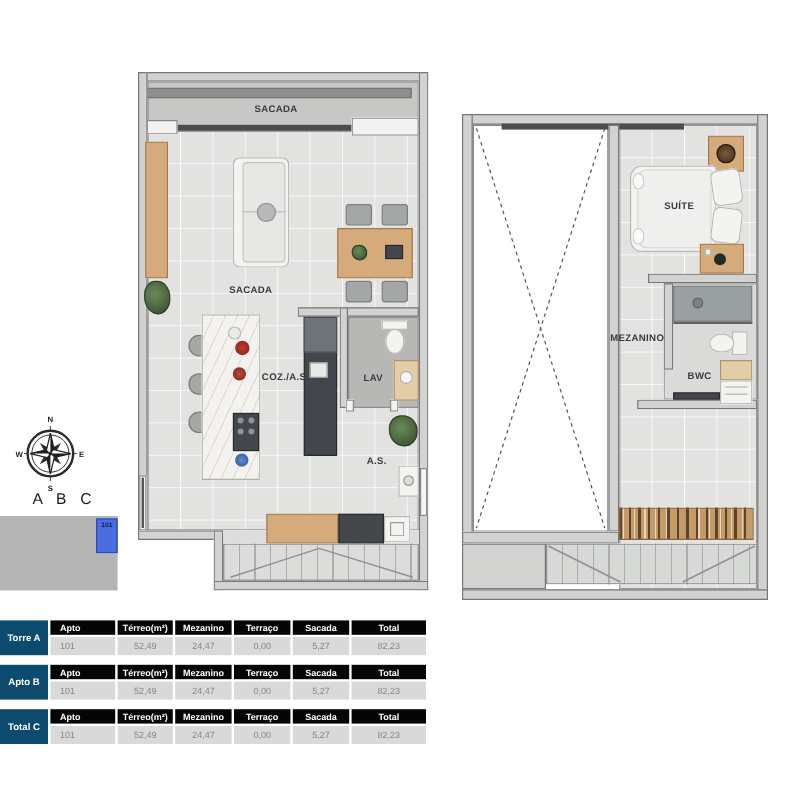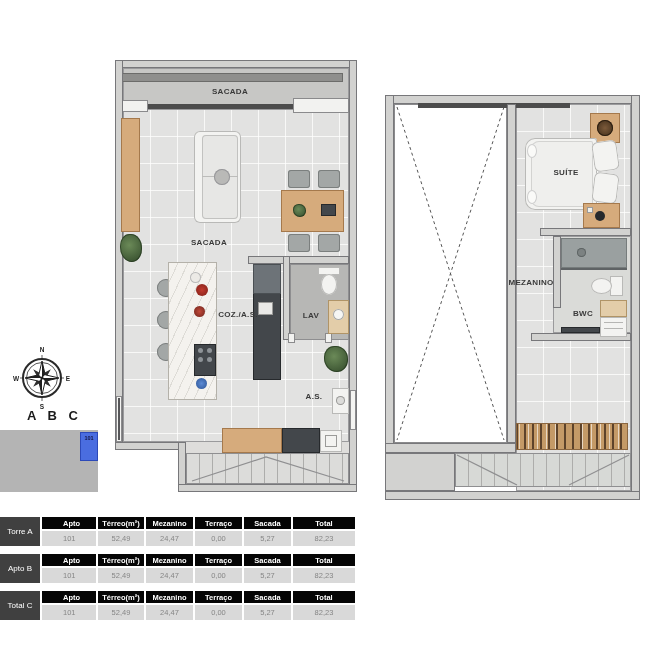--- a/index.html
+++ b/index.html
@@ -27,28 +27,28 @@
   .grayfurn{background:#a3a7a6;box-shadow:inset 0 0 0 1px #7b7f7e;}
   .plant{position:absolute;background:radial-gradient(circle at 42% 40%,#6b8a58,#2f4628);
          border-radius:46% 54% 50% 58%;box-shadow:inset 0 0 0 1px rgba(20,35,15,.5);}
   .stairs{position:absolute;background-color:#dcdcda;
           background-image:repeating-linear-gradient(90deg,#adadab 0 1px,transparent 1px 13px);
           box-shadow:inset 0 0 0 1px #8f8f91;}
   .void{position:absolute;background:#fff;box-shadow:inset 0 0 0 1px #8a8a8c;}
   
   .tblock{position:absolute;display:grid;grid-template-columns:40px 54px 46px 47px 47px 47px 62px;
           grid-template-rows:12px 15px;gap:2px;}
-  .tower{grid-row:1/3;background:#404040;color:#fff;display:flex;align-items:center;
-         justify-content:center;font-weight:normal;font-size:8px;}
+  .tower{grid-row:1/3;background:#0c4a6e;color:#fff;display:flex;align-items:center;
+         justify-content:center;font-weight:bold;font-size:8px;}
   .th{background:#050505;color:#fff;font-size:7.5px;font-weight:bold;display:flex;
       align-items:center;justify-content:center;white-space:nowrap;}
   .td{background:#d9d9d9;color:#868686;font-size:7.5px;display:flex;align-items:center;
       justify-content:center;}
-  .left-al{justify-content:flex-start;padding-left:21px;}
-  .abc{position:absolute;font-size:13px;font-weight:bold;color:#1a1a1a;letter-spacing:4px;}
+  .left-al{justify-content:flex-start;padding-left:8px;}
+  .abc{position:absolute;font-size:13px;font-weight:normal;color:#1a1a1a;letter-spacing:4px;}
   .unit-marker{position:absolute;background:#4a6de0;color:#14143f;font-size:5.5px;font-weight:bold;
                display:flex;align-items:flex-start;justify-content:center;padding-top:3px;
                box-shadow:inset 0 0 0 1px #2c49b8;}
   svg text{font-family:"Liberation Sans",sans-serif;}
 </style>
 </head>
 <body>
 
 <div id="canvas">
 
@@ -137,21 +137,21 @@
 
     <div class="stairs" style="left:71px;top:393px;width:163px;height:31px;"></div>
     <svg class="abs" style="left:71px;top:393px;" width="163" height="31">
       <polyline points="6,28 80,4 158,28" fill="none" stroke="#8f8f91" stroke-width="1.2"></polyline>
     </svg>
 
     <div class="plabel" style="left:115px;top:31px;">SACADA</div>
     <div class="plabel" style="left:94px;top:182px;">SACADA</div>
     <div class="plabel" style="left:123px;top:254px;">COZ./A.S.</div>
     <div class="plabel" style="left:196px;top:255px;">LAV</div>
-    <div class="plabel" style="left:199px;top:336px;">A.S.</div>
+    <div class="plabel" style="left:199px;top:324px;">A.S.</div>
   </div>
 
   <div class="abs" style="left:385px;top:95px;width:255px;height:405px;">
 
     <div class="tiles" style="left:131px;top:9px;width:115px;height:387px;"></div>
     <div class="abs" style="left:168px;top:141px;width:78px;height:97px;background:#dadbd8;box-shadow:inset 0 0 0 1px #9a9a9c;"></div>
 
     <div class="void" style="left:9px;top:9px;width:113px;height:339px;"></div>
     <svg class="abs" style="left:9px;top:9px;" width="113" height="339">
       <line x1="3" y1="3" x2="110" y2="336" stroke="#555" stroke-width="1" stroke-dasharray="3,3"></line>

